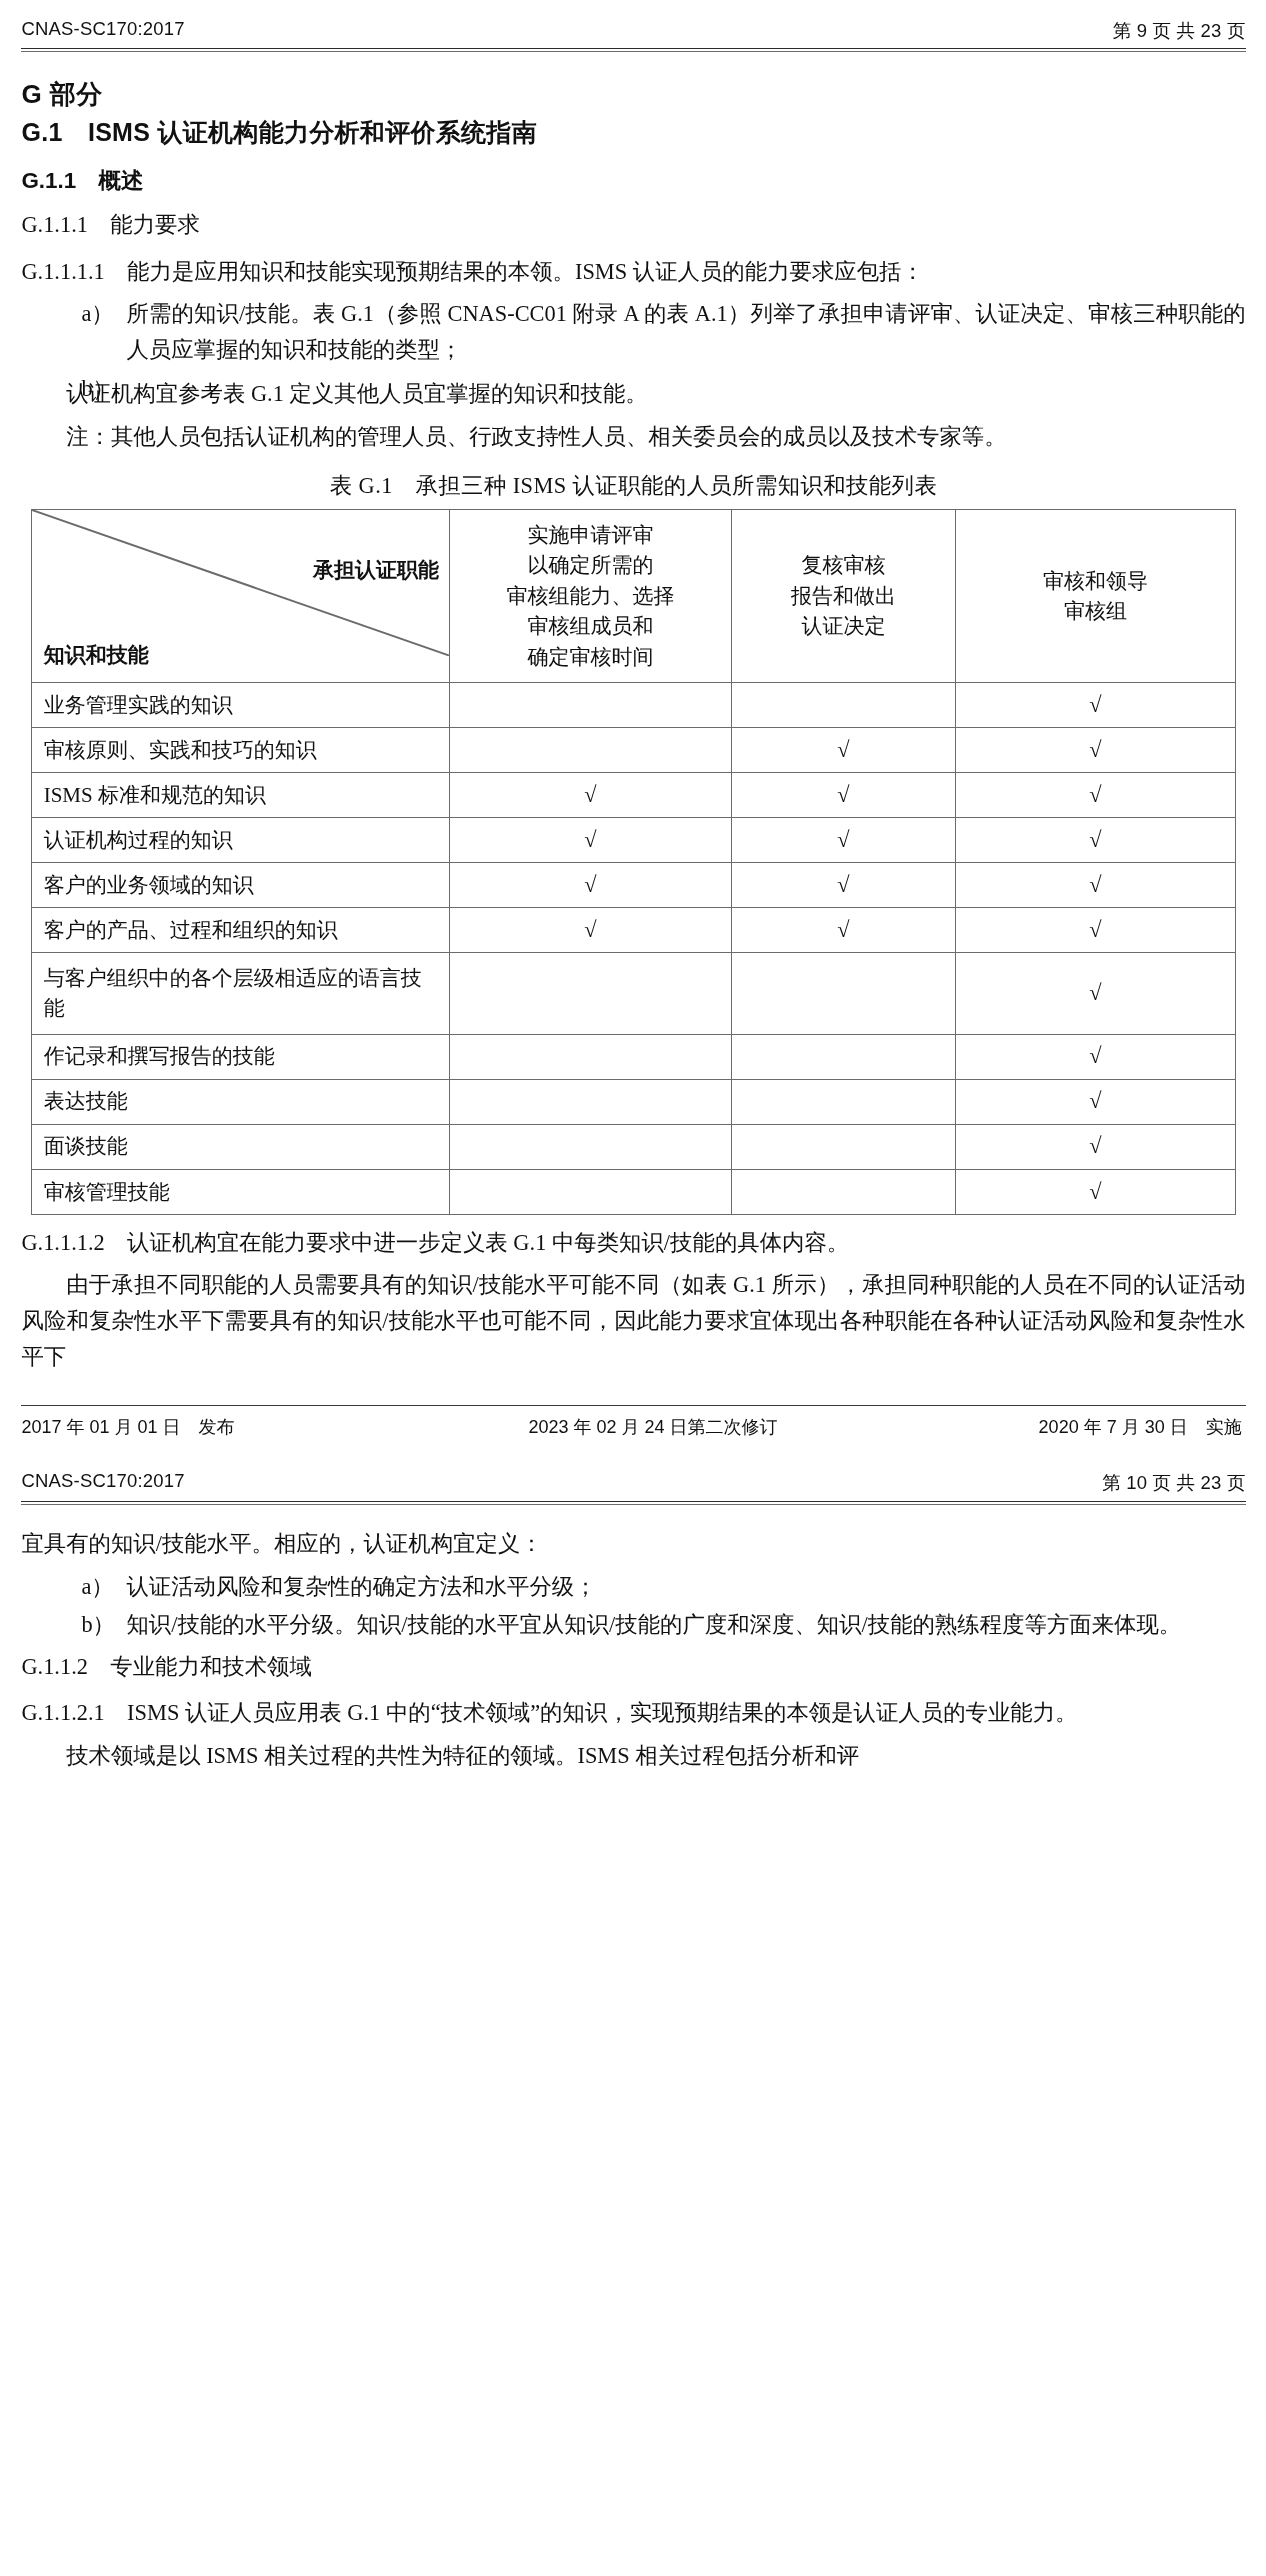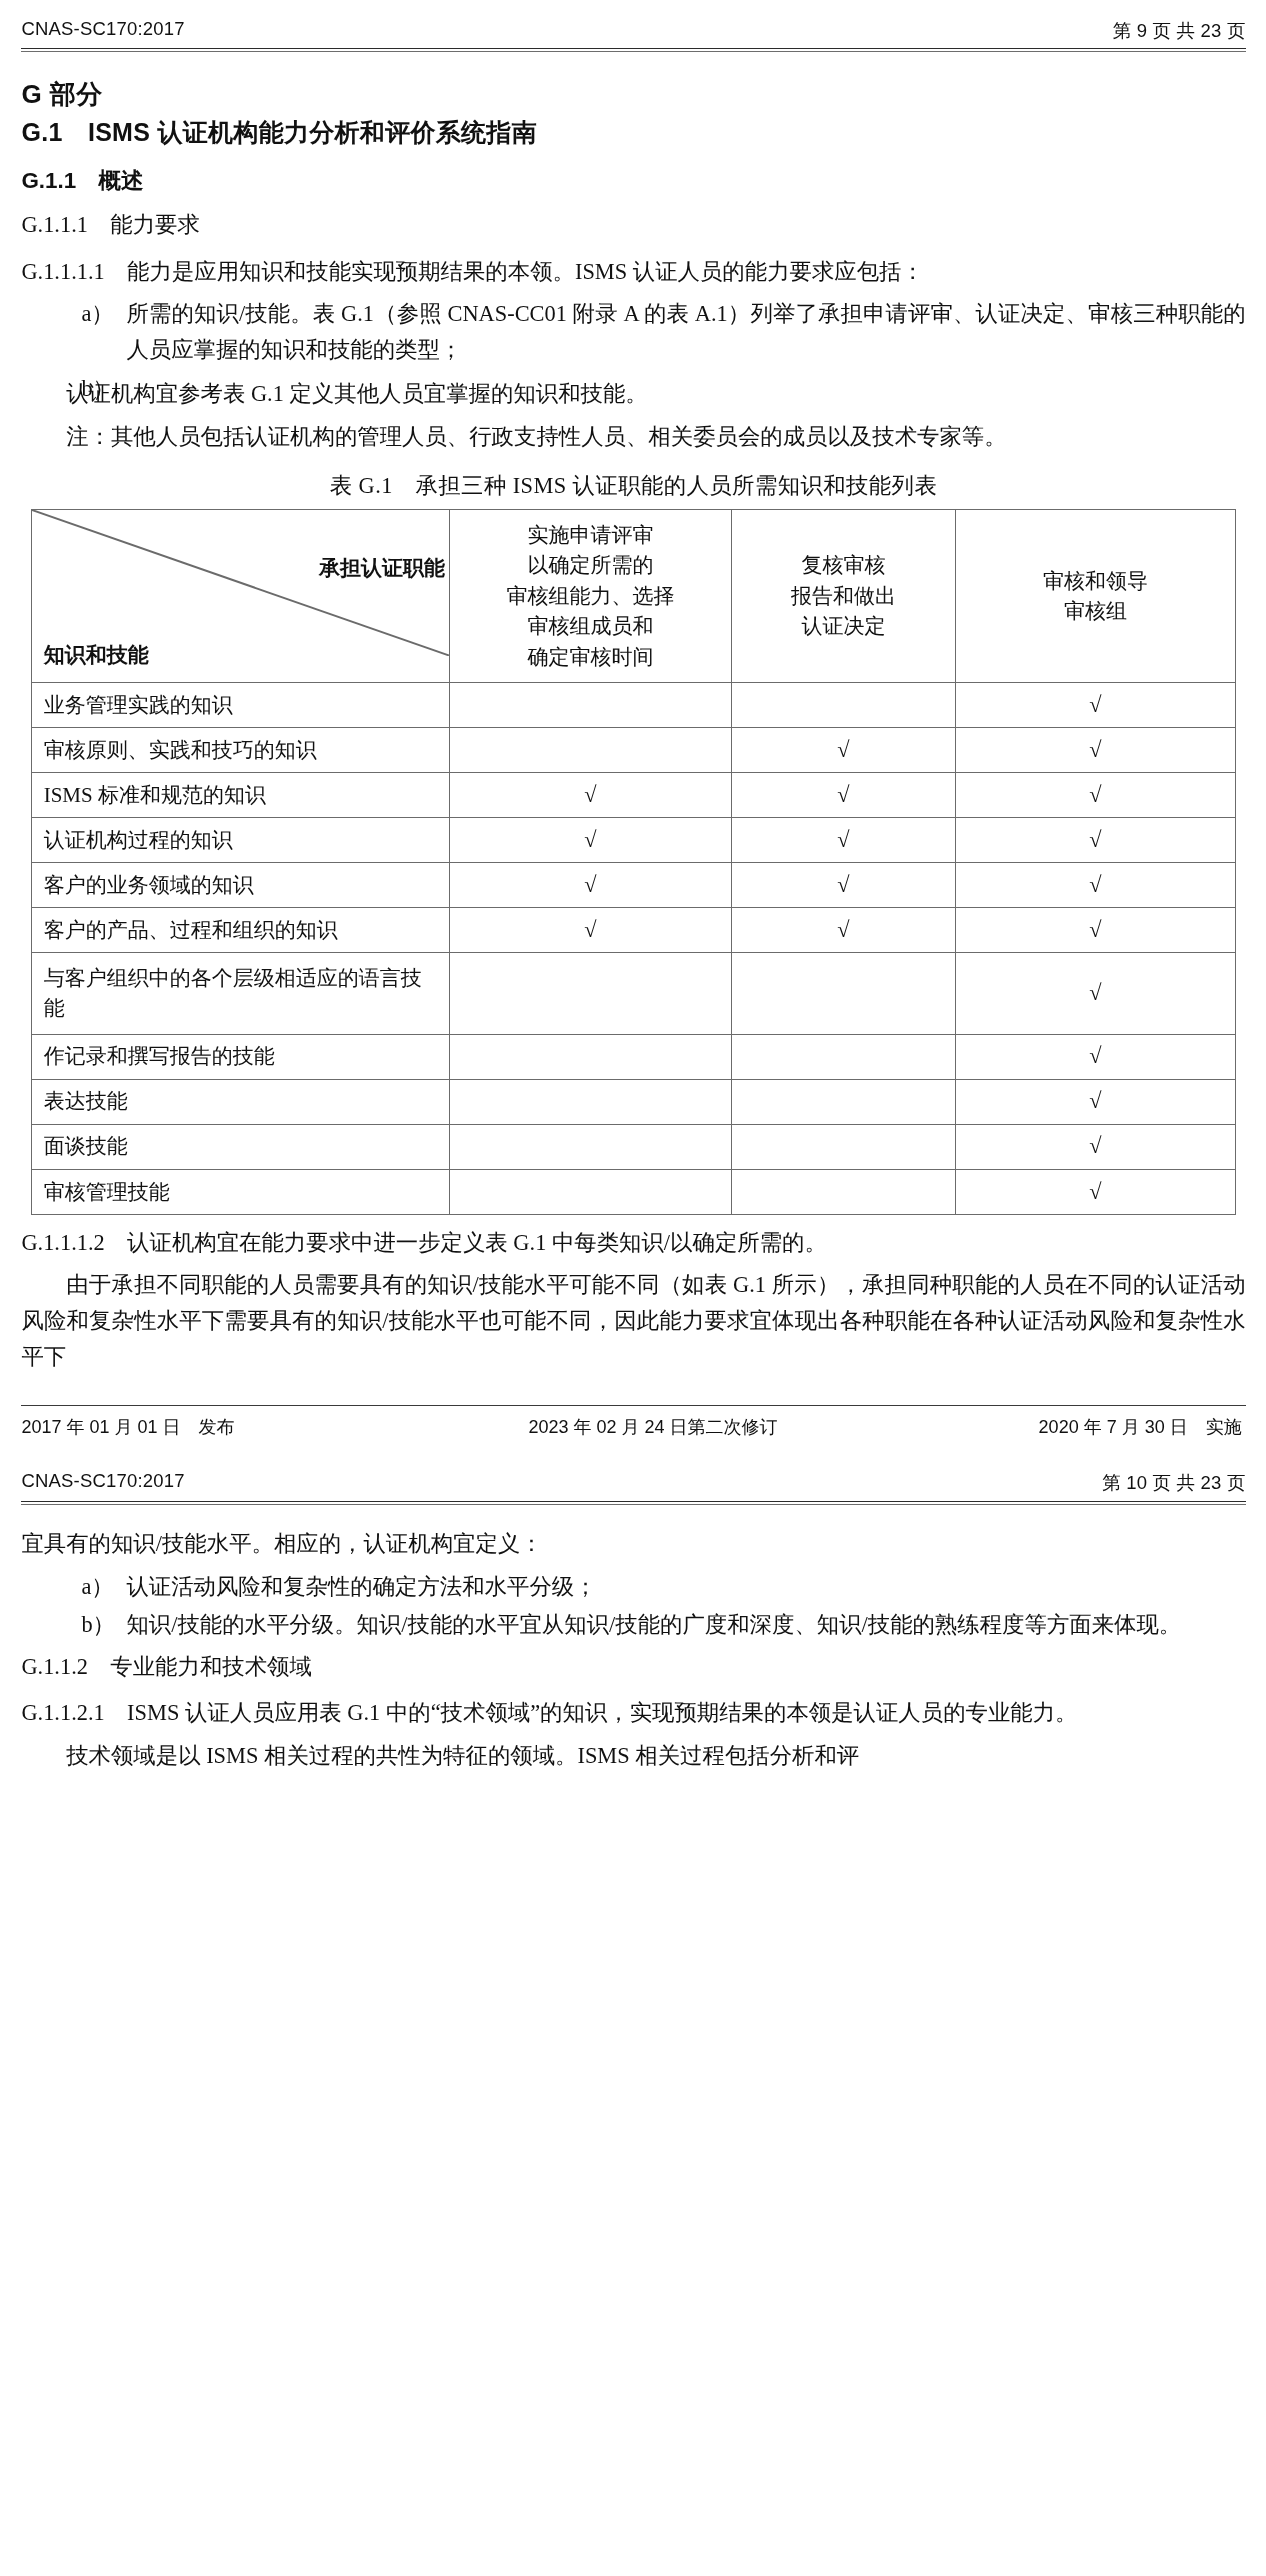--- a/index.html
+++ b/index.html
@@ -152,25 +152,25 @@
     height: 146px;
     padding: 0;
   }
   td.corner .diag {
     position: absolute;
     inset: 0;
     pointer-events: none;
   }
   td.corner .tr-lbl {
     position: absolute;
-    right: 4px;
+    right: 10px;
     top: 45px;
     font-weight: bold;
     font-size: 21px;
-    font-family: Liberation Mono, monospace;
+    font-family: Liberation Sans, sans-serif;
   }
   td.corner .bl-lbl {
     position: absolute;
     left: 11.7px;
     bottom: 11.7px;
     font-weight: bold;
     font-size: 21px;
     font-family: "Liberation Sans", "DejaVu Sans", sans-serif;
   }
 
@@ -307,21 +307,21 @@
         <td class="rowlabel">审核管理技能</td>
         <td class="mark"></td>
         <td class="mark"></td>
         <td class="mark">√</td>
       </tr>
     </tbody>
   </table>
 
   <div class="spacer-sm"></div>
 
-  <p class="body noindent">G.1.1.1.2　认证机构宜在能力要求中进一步定义表 G.1 中每类知识/以确定所需的。</p>
+  <p class="body noindent">G.1.1.1.2　认证机构宜在能力要求中进一步定义表 G.1 中每类知识/技能的具体内容。</p>
   <p class="body indent">由于承担不同职能的人员需要具有的知识/技能水平可能不同（如表 G.1 所示），承担同种职能的人员在不同的认证活动风险和复杂性水平下需要具有的知识/技能水平也可能不同，因此能力要求宜体现出各种职能在各种认证活动风险和复杂性水平下</p>
 
   <div class="spacer-md"></div>
   <div class="rule-single"></div>
   <div class="footband">
     <span class="left">2017 年 01 月 01 日　发布</span>
     <span class="mid">2023 年 02 月 24 日第二次修订</span>
     <span class="right">2020 年 7 月 30 日　实施</span>
   </div>
 </div>

